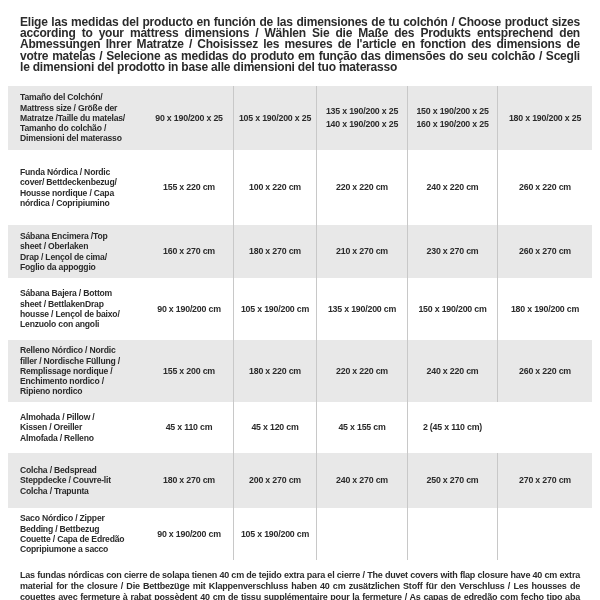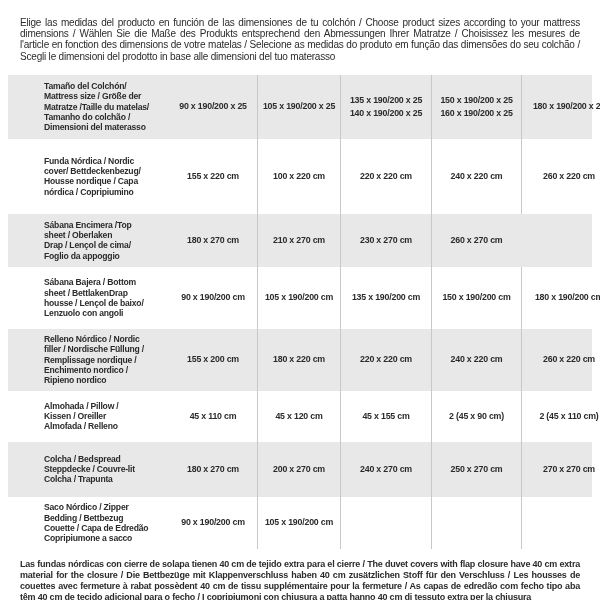--- a/index.html
+++ b/index.html
@@ -5,36 +5,35 @@
   html,body{margin:0;padding:0;}
   body{
     width:600px;height:600px;overflow:hidden;background:#ffffff;
     font-family:"Liberation Sans", sans-serif;
     color:#2b2b2b;
     -webkit-font-smoothing:antialiased;
   }
   .intro{
     margin:17px 20px 0 20px;
     width:560px;
-    font-size:10px;
-    font-weight:400;
+    font-size:12px;
+    font-weight:700;
     letter-spacing:-0.2px;
     line-height:11.2px;
     text-align:justify;
     color:#2b2b2b;
   }
   #size-table{
     margin:13px 0 0 8px;
     width:584px;
   }
   .row{
     display:grid;
     grid-template-columns:137px 88px 83px 91px 90px 95px;
     align-items:stretch;
-    padding-left:24px;
   }
   .row:nth-child(1){height:64px}
   .row:nth-child(2){height:75px}
   .row:nth-child(3){height:53px}
   .row:nth-child(4){height:62px}
   .row:nth-child(5){height:62px}
   .row:nth-child(6){height:51px}
   .row:nth-child(7){height:55px}
   .row:nth-child(8){height:52px}
   .row.shaded{background:#e8e8e8;}
@@ -121,20 +120,23 @@
       </div>
     </div>
     <div class="row shaded">
       <div class="label-cell">
         <div>Sábana Encimera /Top</div>
         <div>sheet / Oberlaken</div>
         <div>Drap / Lençol de cima/</div>
         <div>Foglio da appoggio</div>
       </div>
       <div class="size-cell">
+        <div>160 x 270 cm</div>
+      </div>
+      <div class="size-cell">
         <div>180 x 270 cm</div>
       </div>
       <div class="size-cell">
         <div>210 x 270 cm</div>
       </div>
       <div class="size-cell">
         <div>230 x 270 cm</div>
       </div>
       <div class="size-cell">
         <div>260 x 270 cm</div>
@@ -196,23 +198,20 @@
       <div class="size-cell">
         <div>45 x 110 cm</div>
       </div>
       <div class="size-cell">
         <div>45 x 120 cm</div>
       </div>
       <div class="size-cell">
         <div>45 x 155 cm</div>
       </div>
       <div class="size-cell">
-        <div>2 (45 x 90 cm)</div>
-      </div>
-      <div class="size-cell">
         <div>2 (45 x 110 cm)</div>
       </div>
     </div>
     <div class="row shaded">
       <div class="label-cell">
         <div>Colcha / Bedspread</div>
         <div>Steppdecke / Couvre-lit</div>
         <div>Colcha / Trapunta</div>
       </div>
       <div class="size-cell">

